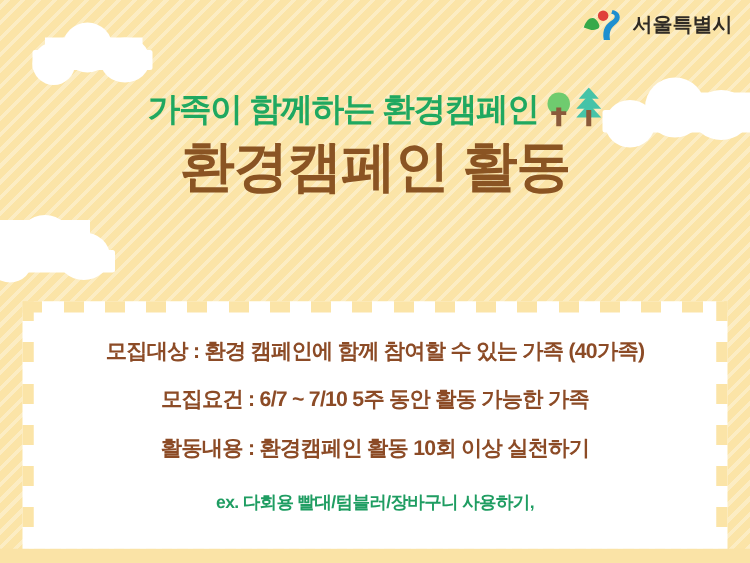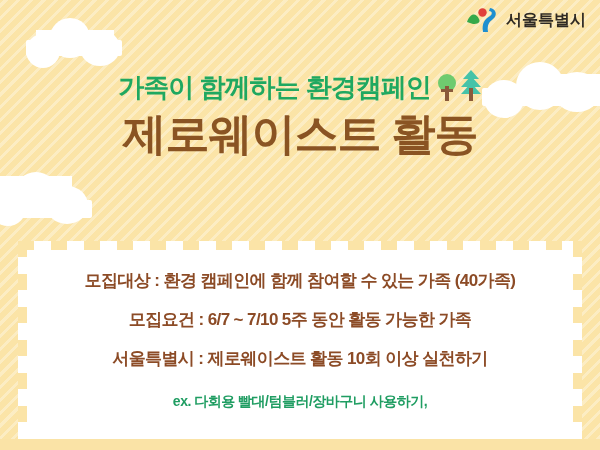--- a/index.html
+++ b/index.html
@@ -216,29 +216,29 @@
           <rect x="11" y="17" width="5" height="3" fill="#8A5A3B"></rect>
         </svg>
         <svg width="22" height="32" viewBox="0 0 22 32" xmlns="http://www.w3.org/2000/svg">
           <polygon points="11,0 19,9 3,9" fill="#45C3A8"></polygon>
           <polygon points="11,6 21,17 1,17" fill="#45C3A8"></polygon>
           <polygon points="11,13 21,24 1,24" fill="#45C3A8"></polygon>
           <rect x="9" y="18" width="4" height="13" fill="#8A5A3B"></rect>
         </svg>
       </div>
     </div>
-    <div class="main-title">제로웨이스트 활동</div>
+    <div class="main-title">환경캠페인 활동</div>
   </div>
 
   <div id="card">
     <div class="notch-row"></div>
     <div class="notch-col left"></div>
     <div class="notch-col right"></div>
 
     <div class="card-inner">
       <div class="info-line">모집대상 : 환경 캠페인에 함께 참여할 수 있는 가족 (40가족)</div>
       <div class="info-line">모집요건 : 6/7 ~ 7/10 5주 동안 활동 가능한 가족</div>
-      <div class="info-line">서울특별시 : 제로웨이스트 활동 10회 이상 실천하기</div>
+      <div class="info-line">활동내용 : 환경캠페인 활동 10회 이상 실천하기</div>
       <div class="example-line first">ex. 다회용 빨대/텀블러/장바구니 사용하기,</div>
     </div>
   </div>
 
 </div>
 
 </body></html>

